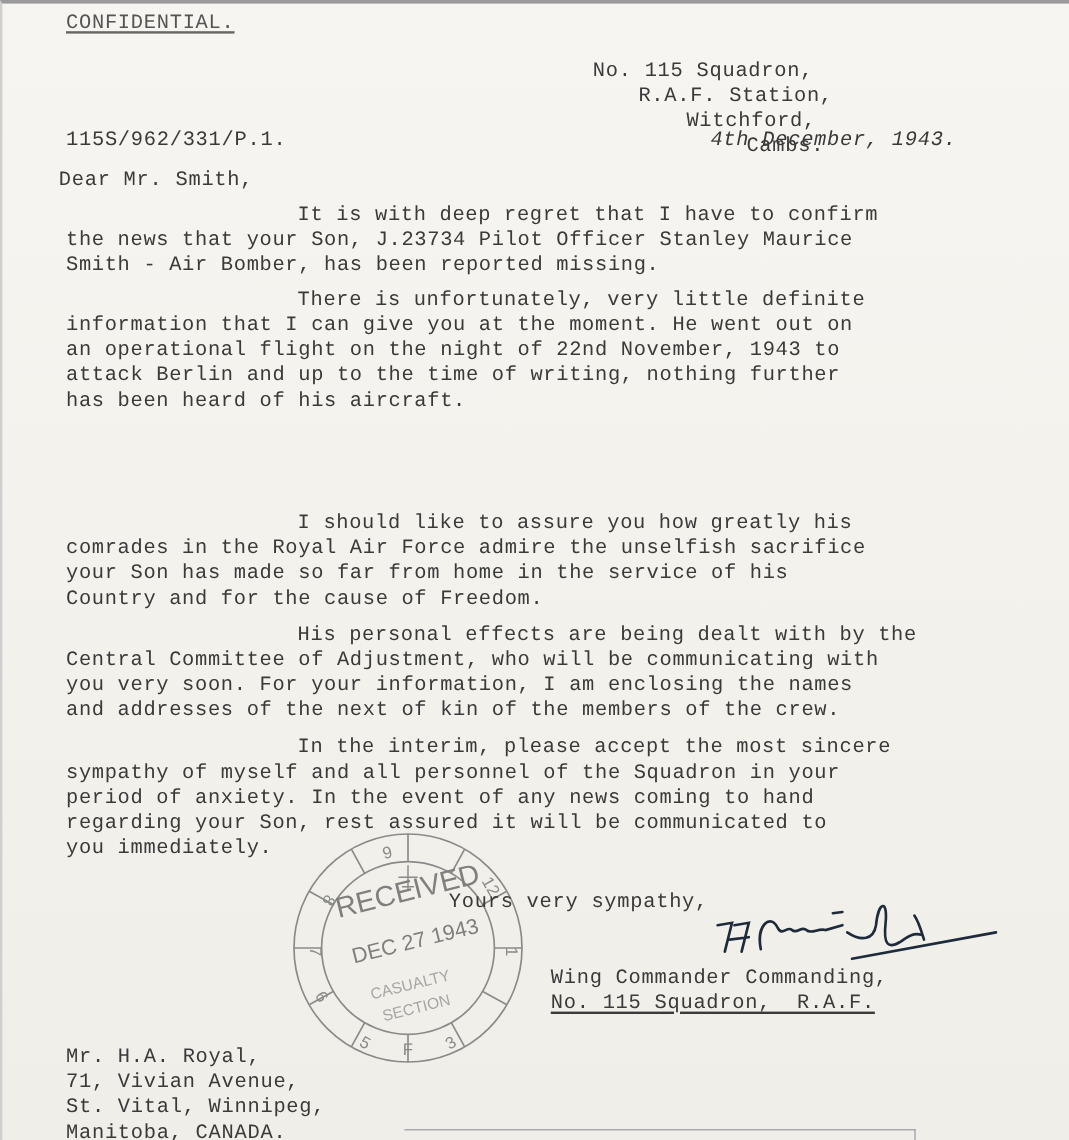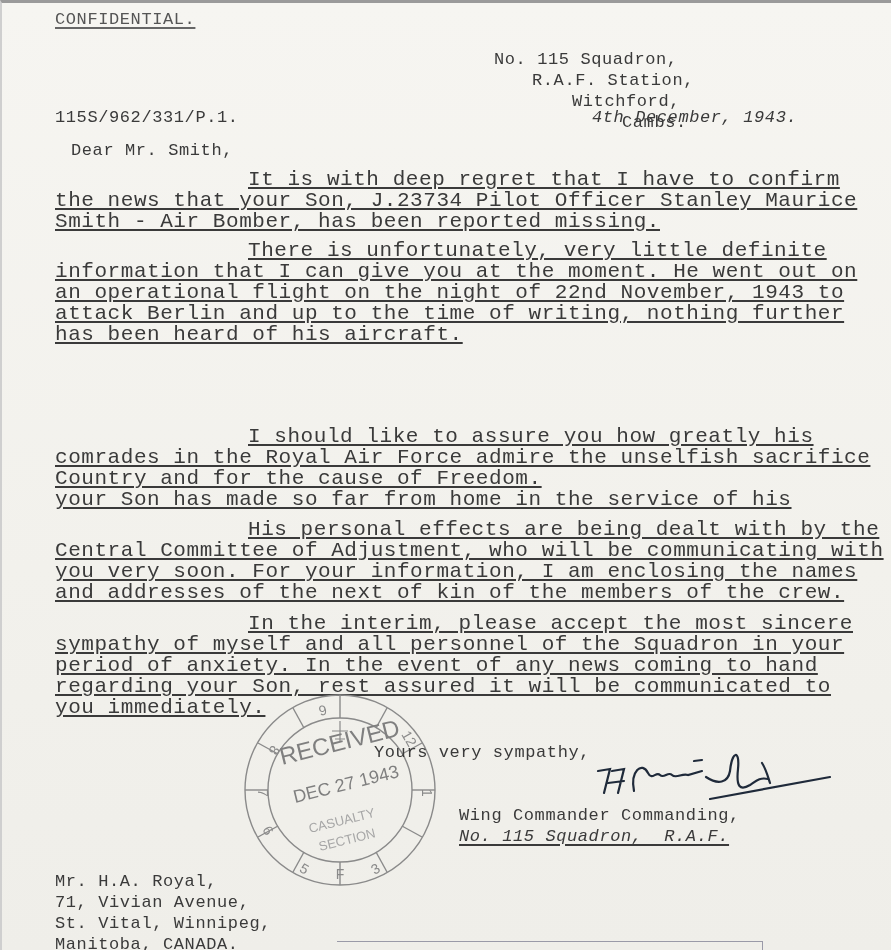--- a/index.html
+++ b/index.html
@@ -16,28 +16,28 @@
     border-top: 3px solid #9a9a9a;
     border-left: 2px solid #cfcfcf;
     box-sizing: border-box;
   }
   .t { position: absolute; white-space: pre; font-size: 17px; letter-spacing: 0.6px; line-height: 21px; }
   .conf { left: 53px; top: 6px; text-decoration: underline; text-decoration-color: #666; text-decoration-thickness: 2px; text-underline-offset: 3px; color: #555; }
   .addr { position: absolute; left: 492px; top: 6px; margin-top: 40px; }
   .addr .t { position: static; display: block; }
   .ref { left: 53px; top: 104px; text-align: center; }
   .date { left: 590px; top: 104px; font-style: italic; }
-  .greet { left: 69px; top: 137px; }
+  .greet { left: 47px; top: 137px; }
   .para { position: absolute; left: 53px; width: 800px; }
-  .para .line { display: block; white-space: pre; font-size: 21px; line-height: 21px; letter-spacing: 0.55px; text-decoration: underline; }
+  .para .line { display: block; white-space: pre; font-size: 17px; line-height: 21px; letter-spacing: 0.55px; }
   .para .line.first { padding-left: 193px; }
   .closing { left: 372px; top: 739px; }
   .sig-title { position: absolute; left: 437px; top: 802px; }
   .sig-title .t { position: static; display: block; margin-left: 20px; }
-  .sig-title .u { text-decoration: underline; text-decoration-thickness: 2px; text-underline-offset: 3px; font-style: italic; }
+  .sig-title .u { text-decoration: underline; text-decoration-thickness: 2px; text-underline-offset: 3px; }
   .recipient { position: absolute; left: 53px; top: 868px; }
   .recipient .t { position: static; display: block; }
   .stamp {
     position: absolute; left: 238px; top: 690px; width: 200px; height: 195px;
     pointer-events: none;
   }
   .signature { position: absolute; left: 588px; top: 738px; width: 250px; height: 60px; }
   .box-line { position: absolute; left: 335px; top: 938px; width: 425px; height: 12px;
     border-top: 1px solid #9a9aa8; border-right: 1px solid #9a9aa8; }
 </style>
@@ -70,22 +70,22 @@
     <span class="line">information that I can give you at the moment. He went out on</span>
     <span class="line">an operational flight on the night of 22nd November, 1943 to</span>
     <span class="line">attack Berlin and up to the time of writing, nothing further</span>
     <span class="line">has been heard of his aircraft.</span>
   </div>
 
 
   <div class="para" style="top:423px">
     <span class="line first">I should like to assure you how greatly his</span>
     <span class="line">comrades in the Royal Air Force admire the unselfish sacrifice</span>
+    <span class="line">your Son has made so far from home in the service of his</span>
     <span class="line">Country and for the cause of Freedom.</span>
-    <span class="line">your Son has made so far from home in the service of his</span>
   </div>
 
   <div class="para" style="top:516px">
     <span class="line first">His personal effects are being dealt with by the</span>
     <span class="line">Central Committee of Adjustment, who will be communicating with</span>
     <span class="line">you very soon. For your information, I am enclosing the names</span>
     <span class="line">and addresses of the next of kin of the members of the crew.</span>
   </div>
 
   <div class="para" style="top:610px">

